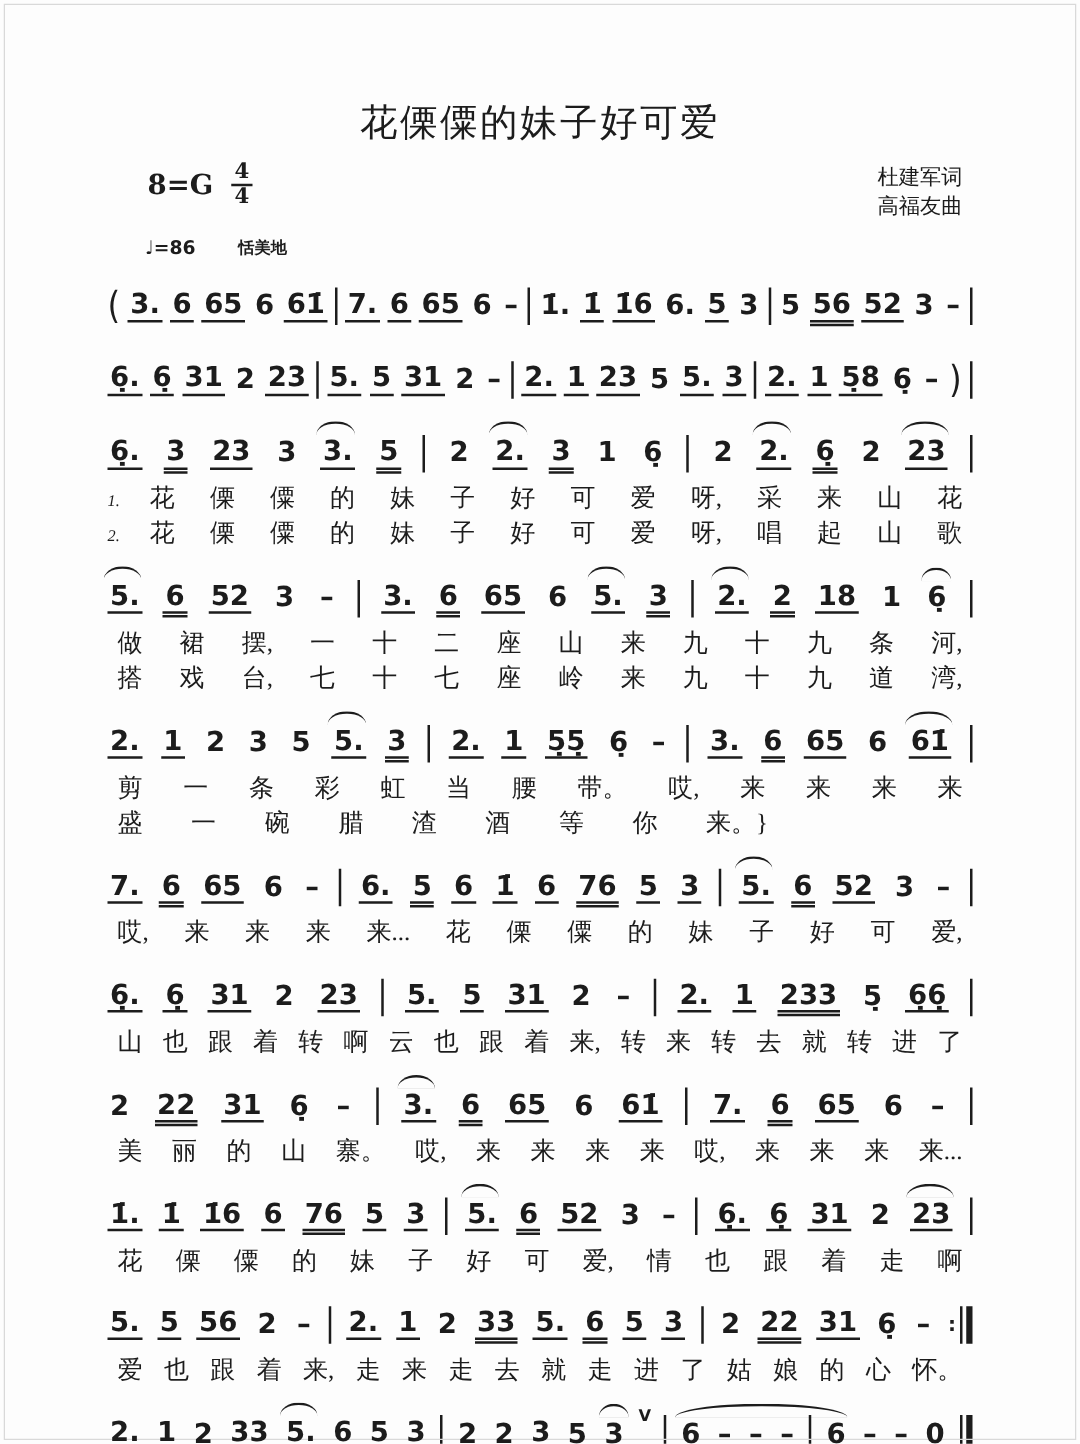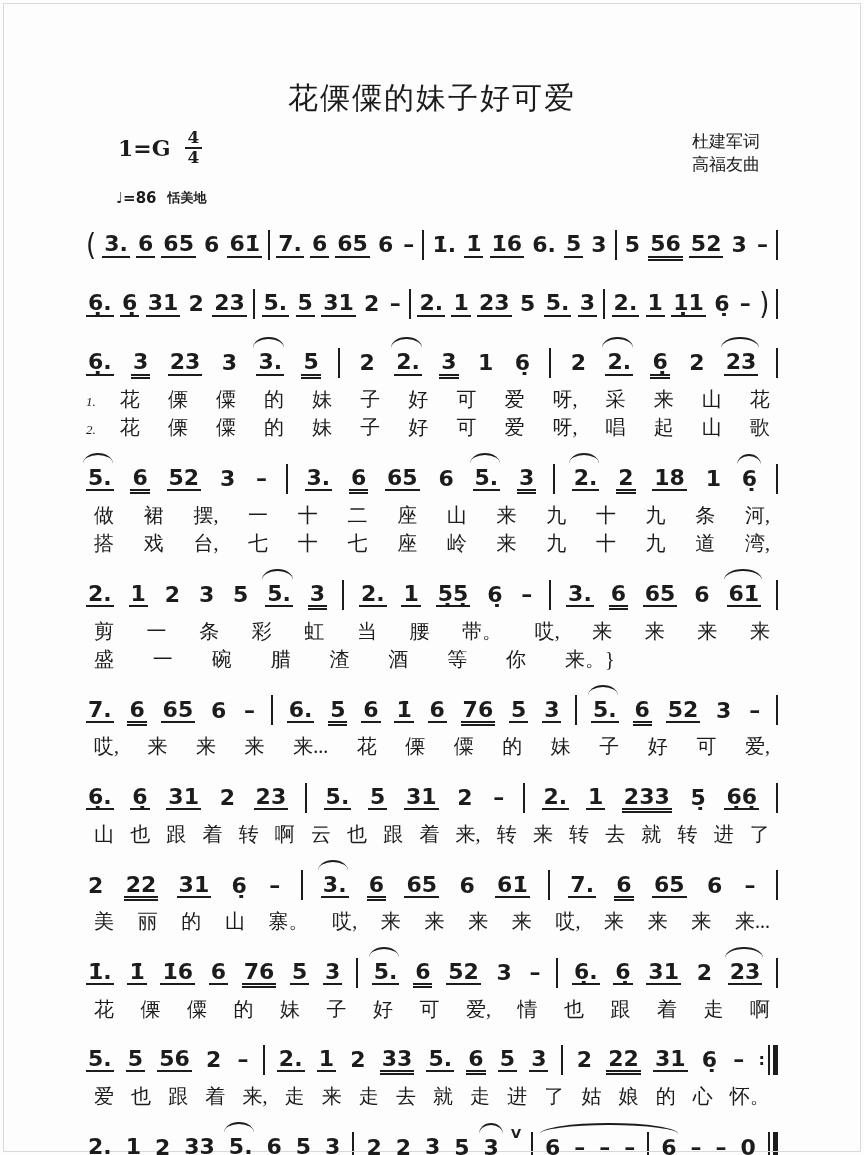--- a/index.html
+++ b/index.html
@@ -7,23 +7,23 @@
        font-family:"Liberation Serif",serif;color:#1c1c1c;}
   .frame{position:absolute;inset:3px;border:1px solid #d9d9d9;pointer-events:none;}
   .sheet{width:696px;margin:0 auto;padding-top:78px;}
 
   .title{text-align:center;font-size:30px;letter-spacing:2px;font-weight:400;}
   .meta{position:relative;height:62px;margin-top:6px;}
   .keysig{position:absolute;left:34px;top:4px;font-size:22px;font-weight:700;
           font-family:"DejaVu Serif",serif;display:flex;align-items:center;gap:14px;}
   .meter{display:inline-flex;flex-direction:column;align-items:center;font-size:17px;line-height:1.05;}
   .meter b:first-child{border-bottom:2px solid #1c1c1c;padding:0 3px;}
-  .credits{position:absolute;right:20px;top:6px;text-align:left;font-size:17px;line-height:1.35;}
+  .credits{position:absolute;right:10px;top:6px;text-align:left;font-size:17px;line-height:1.35;}
   .temporow{margin:2px 0 10px 32px;font-size:15px;font-weight:700;
-            font-family:"DejaVu Sans",sans-serif;display:flex;gap:11px;}
+            font-family:"DejaVu Sans",sans-serif;display:flex;gap:34px;}
   .temporow .expr{font-family:"Liberation Serif",serif;font-size:13px;}
 
   .system{margin-bottom:9px;}
   .notes{display:flex;justify-content:space-between;align-items:center;
          padding:13px 2px 7px;}
   .note{font-family:"DejaVu Sans",sans-serif;font-weight:700;font-size:22px;
         line-height:1.05;position:relative;display:inline-block;padding:0 2px;}
   .note.u1{border-bottom:2px solid #1c1c1c;}
   .l2{position:absolute;left:0;right:0;bottom:-5px;height:2px;background:#1c1c1c;}
   .slur{position:absolute;top:-13px;left:-3px;width:110%;min-width:24px;height:9px;
@@ -46,21 +46,21 @@
 </head>
 <body>
 
 <div class="frame"></div>
 
 <div class="sheet">
   <div class="title">花傈僳的妹子好可爱</div>
 
   <div class="meta">
     <div class="keysig">
-      <span>1=G</span>
+      <span>8=G</span>
       <span class="meter">
         <b>4</b>
         <b>4</b>
       </span>
     </div>
     <div class="credits">
       <div>杜建军词</div>
       <div>高福友曲</div>
     </div>
   </div>
@@ -117,21 +117,21 @@
           <div class="barline"></div>
           <span class="note u1">2.</span>
           <span class="note u1">1</span>
           <span class="note u1">23</span>
           <span class="note">5</span>
           <span class="note u1">5.</span>
           <span class="note u1">3</span>
           <div class="barline"></div>
           <span class="note u1">2.</span>
           <span class="note u1">1</span>
-          <span class="note u1">1̣1</span>
+          <span class="note u1">5̣8</span>
           <span class="note">6̣</span>
           <span class="note dash">–</span>
           <span class="paren">)</span>
           <div class="barline"></div>
         </div>
       </div>
       <div class="system">
         <div class="notes">
           <span class="note u1">6̣.</span>
           <span class="note u1">3<i class="l2"></i></span>

